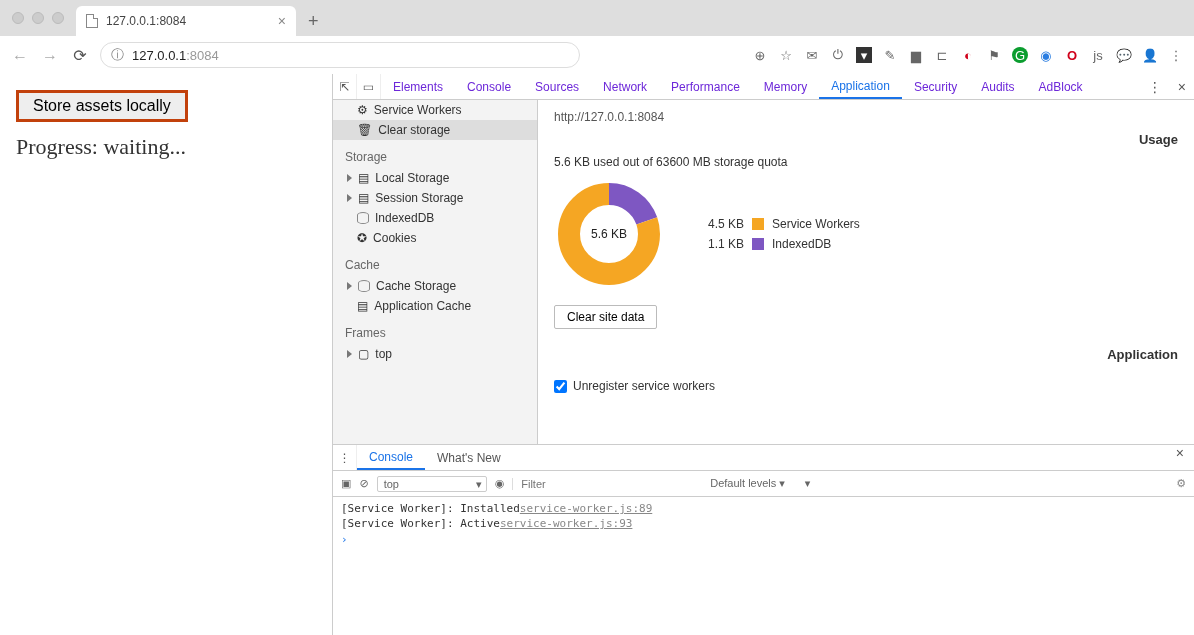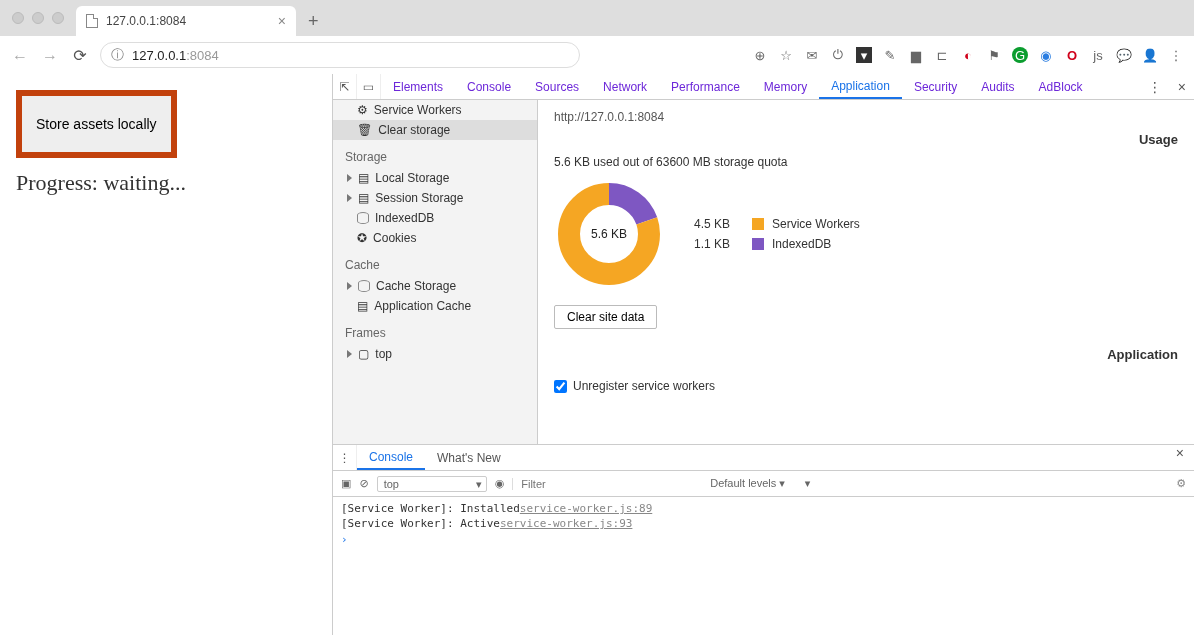--- a/index.html
+++ b/index.html
@@ -25,21 +25,21 @@
   .ext { width: 16px; height: 16px; display: inline-flex; align-items: center; justify-content: center; font-size: 13px; color: #666; }
   .ext.round { border-radius: 50%; }
   .ext.green { background: #0b9d2f; color: #fff; }
   .ext.red { color: #d0021b; font-weight: bold; }
   .ext.opera { color: #d0021b; font-weight: bold; }
   .ext.dark { background: #333; color: #fff; }
   
   
   .split { display: flex; height: calc(635px - 74px); }
   .page { width: 332px; padding: 16px; font-family: "Times New Roman", serif; }
-  .page button { font-family: -apple-system, Arial, sans-serif; font-size: 14px; padding: 20px 14px; border: 6px solid #c2410c; background: #eee; cursor: pointer; }
+  .page button { font-family: -apple-system, Arial, sans-serif; font-size: 16px; padding: 4px 14px; border: 3px solid #c2410c; background: #eee; cursor: pointer; }
   .page .progress { margin-top: 12px; font-size: 22px; }
   
   .devtools { flex: 1; border-left: 1px solid #ccc; display: flex; flex-direction: column; background: #fff; }
   
   
   .dt-tabs { height: 26px; border-bottom: 1px solid #ccc; display: flex; align-items: stretch; font-size: 12px; color: #333; }
   .dt-ic { width: 24px; display: flex; align-items: center; justify-content: center; color: #555; border-right: 1px solid #eee; cursor: pointer; }
   .dt-tab { padding: 0 12px; display: flex; align-items: center; cursor: pointer; color: #6d28d9; }
   .dt-tab.active { color: #1a73e8; border-bottom: 2px solid #1a73e8; }
   .dt-tabs-right { margin-left: auto; display: flex; align-items: center; }
@@ -60,21 +60,21 @@
   .app-main { flex: 1; padding: 10px 16px; overflow: auto; font-size: 12px; }
   .app-main h3 { font-size: 13px; font-weight: bold; margin: 8px 0; text-align: right; }
   .muted-url { color: #555; margin-bottom: 6px; }
   .usage-line { margin: 6px 0 10px; }
   
   .donut-row { display: flex; gap: 30px; align-items: center; margin: 10px 0; }
   .donut-wrap { position: relative; width: 110px; height: 110px; }
   .donut-center { position: absolute; inset: 0; display: flex; align-items: center; justify-content: center; font-size: 12px; color: #222; }
   .legend { display: flex; flex-direction: column; gap: 6px; }
   .legend-row { display: flex; align-items: center; gap: 8px; font-size: 12px; }
-  .lg-val { width: 50px; }
+  .lg-val { width: 50px; text-align: right; }
   .lg-sw { width: 12px; height: 12px; }
   
   .clear-btn { margin-top: 6px; padding: 4px 12px; border: 1px solid #bbb; background: #fff; border-radius: 2px; font-size: 12px; cursor: pointer; }
   .chk-row { display: flex; align-items: center; gap: 6px; font-size: 12px; margin: 17px 0; }
   
   
   .drawer { height: 190px; display: flex; flex-direction: column; }
   .drawer-tabs { height: 26px; border-bottom: 1px solid #ccc; display: flex; align-items: stretch; font-size: 12px; }
   .drawer-tab { padding: 0 12px; display: flex; align-items: center; color: #555; cursor: pointer; }
   .drawer-tab.active { color: #1a73e8; border-bottom: 2px solid #1a73e8; }

